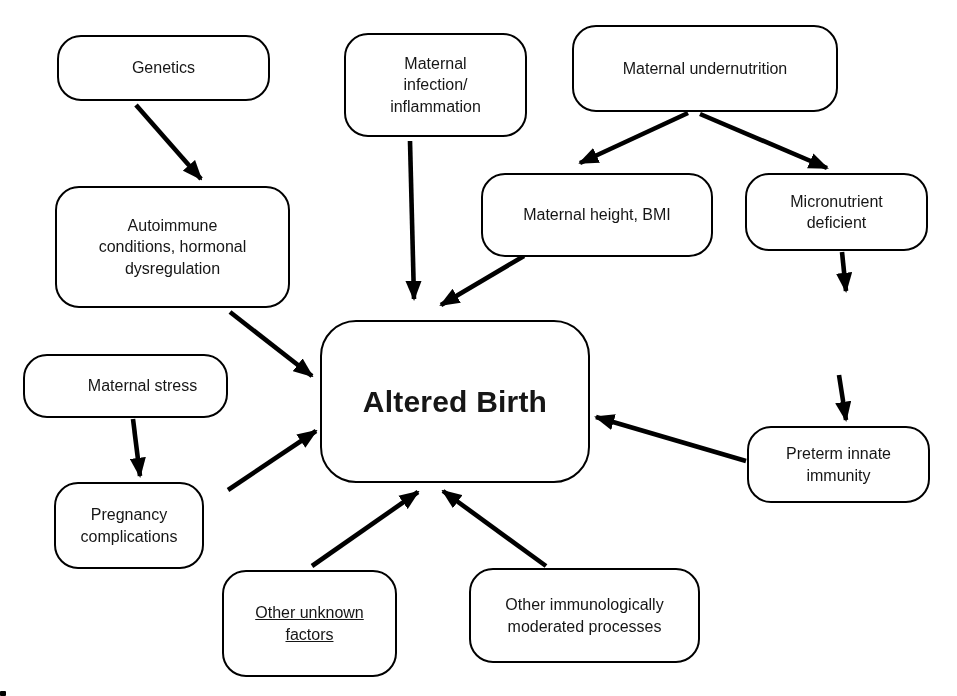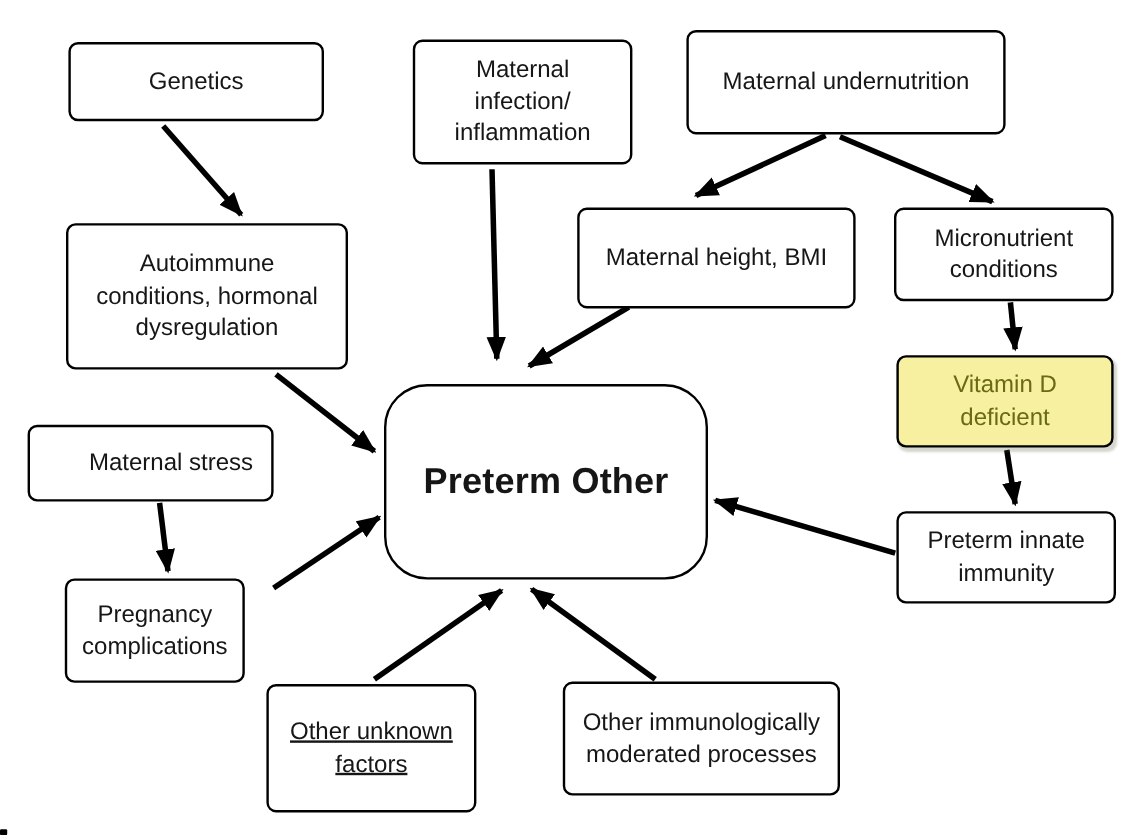--- a/index.html
+++ b/index.html
@@ -19,29 +19,29 @@
     position: absolute;
     left: 0;
     top: 0;
     width: 957px;
     height: 696px;
   }
   .node {
     position: absolute;
     box-sizing: border-box;
     border: 2px solid #000000;
-    border-radius: 8px;
+    border-radius: 24px;
     background: #ffffff;
     color: #161616;
     display: flex;
     align-items: center;
     justify-content: center;
     text-align: center;
     white-space: pre-line;
-    font-size: 20px;
+    font-size: 16px;
     line-height: 1.32;
     padding: 4px 12px;
   }
   .node.big {
     font-size: 30px;
     font-weight: bold;
     border-radius: 36px;
     letter-spacing: 0.2px;
   }
   .node.highlight {
@@ -91,26 +91,24 @@
 
   <div class="node" style="left: 572px; top: 25px; width: 266px; height: 87px;">Maternal undernutrition</div>
 
   <div class="node" style="left: 55px; top: 186px; width: 235px; height: 122px;">Autoimmune
 conditions, hormonal
 dysregulation</div>
 
   <div class="node" style="left: 481px; top: 173px; width: 232px; height: 84px;">Maternal height, BMI</div>
 
   <div class="node" style="left: 745px; top: 173px; width: 183px; height: 78px;">Micronutrient
-conditions</div>
-
-  <div class="node highlight" style="left: 747px; top: 296px; width: 181px; height: 77px; background: rgb(246, 240, 160); color: rgb(106, 106, 20);">Vitamin D
 deficient</div>
 
-  <div class="node big" style="left: 320px; top: 320px; width: 270px; height: 163px;">Preterm Other</div>
+
+  <div class="node big" style="left: 320px; top: 320px; width: 270px; height: 163px;">Altered Birth</div>
 
   <div class="node" style="left: 23px; top: 354px; width: 205px; height: 64px; padding-left: 46px;">Maternal stress</div>
 
   <div class="node" style="left: 54px; top: 482px; width: 150px; height: 87px;">Pregnancy
 complications</div>
 
   <div class="node" style="left: 747px; top: 426px; width: 183px; height: 77px;">Preterm innate
 immunity</div>
 
   <div class="node" style="left: 222px; top: 570px; width: 175px; height: 107px; text-decoration: underline;">Other unknown

